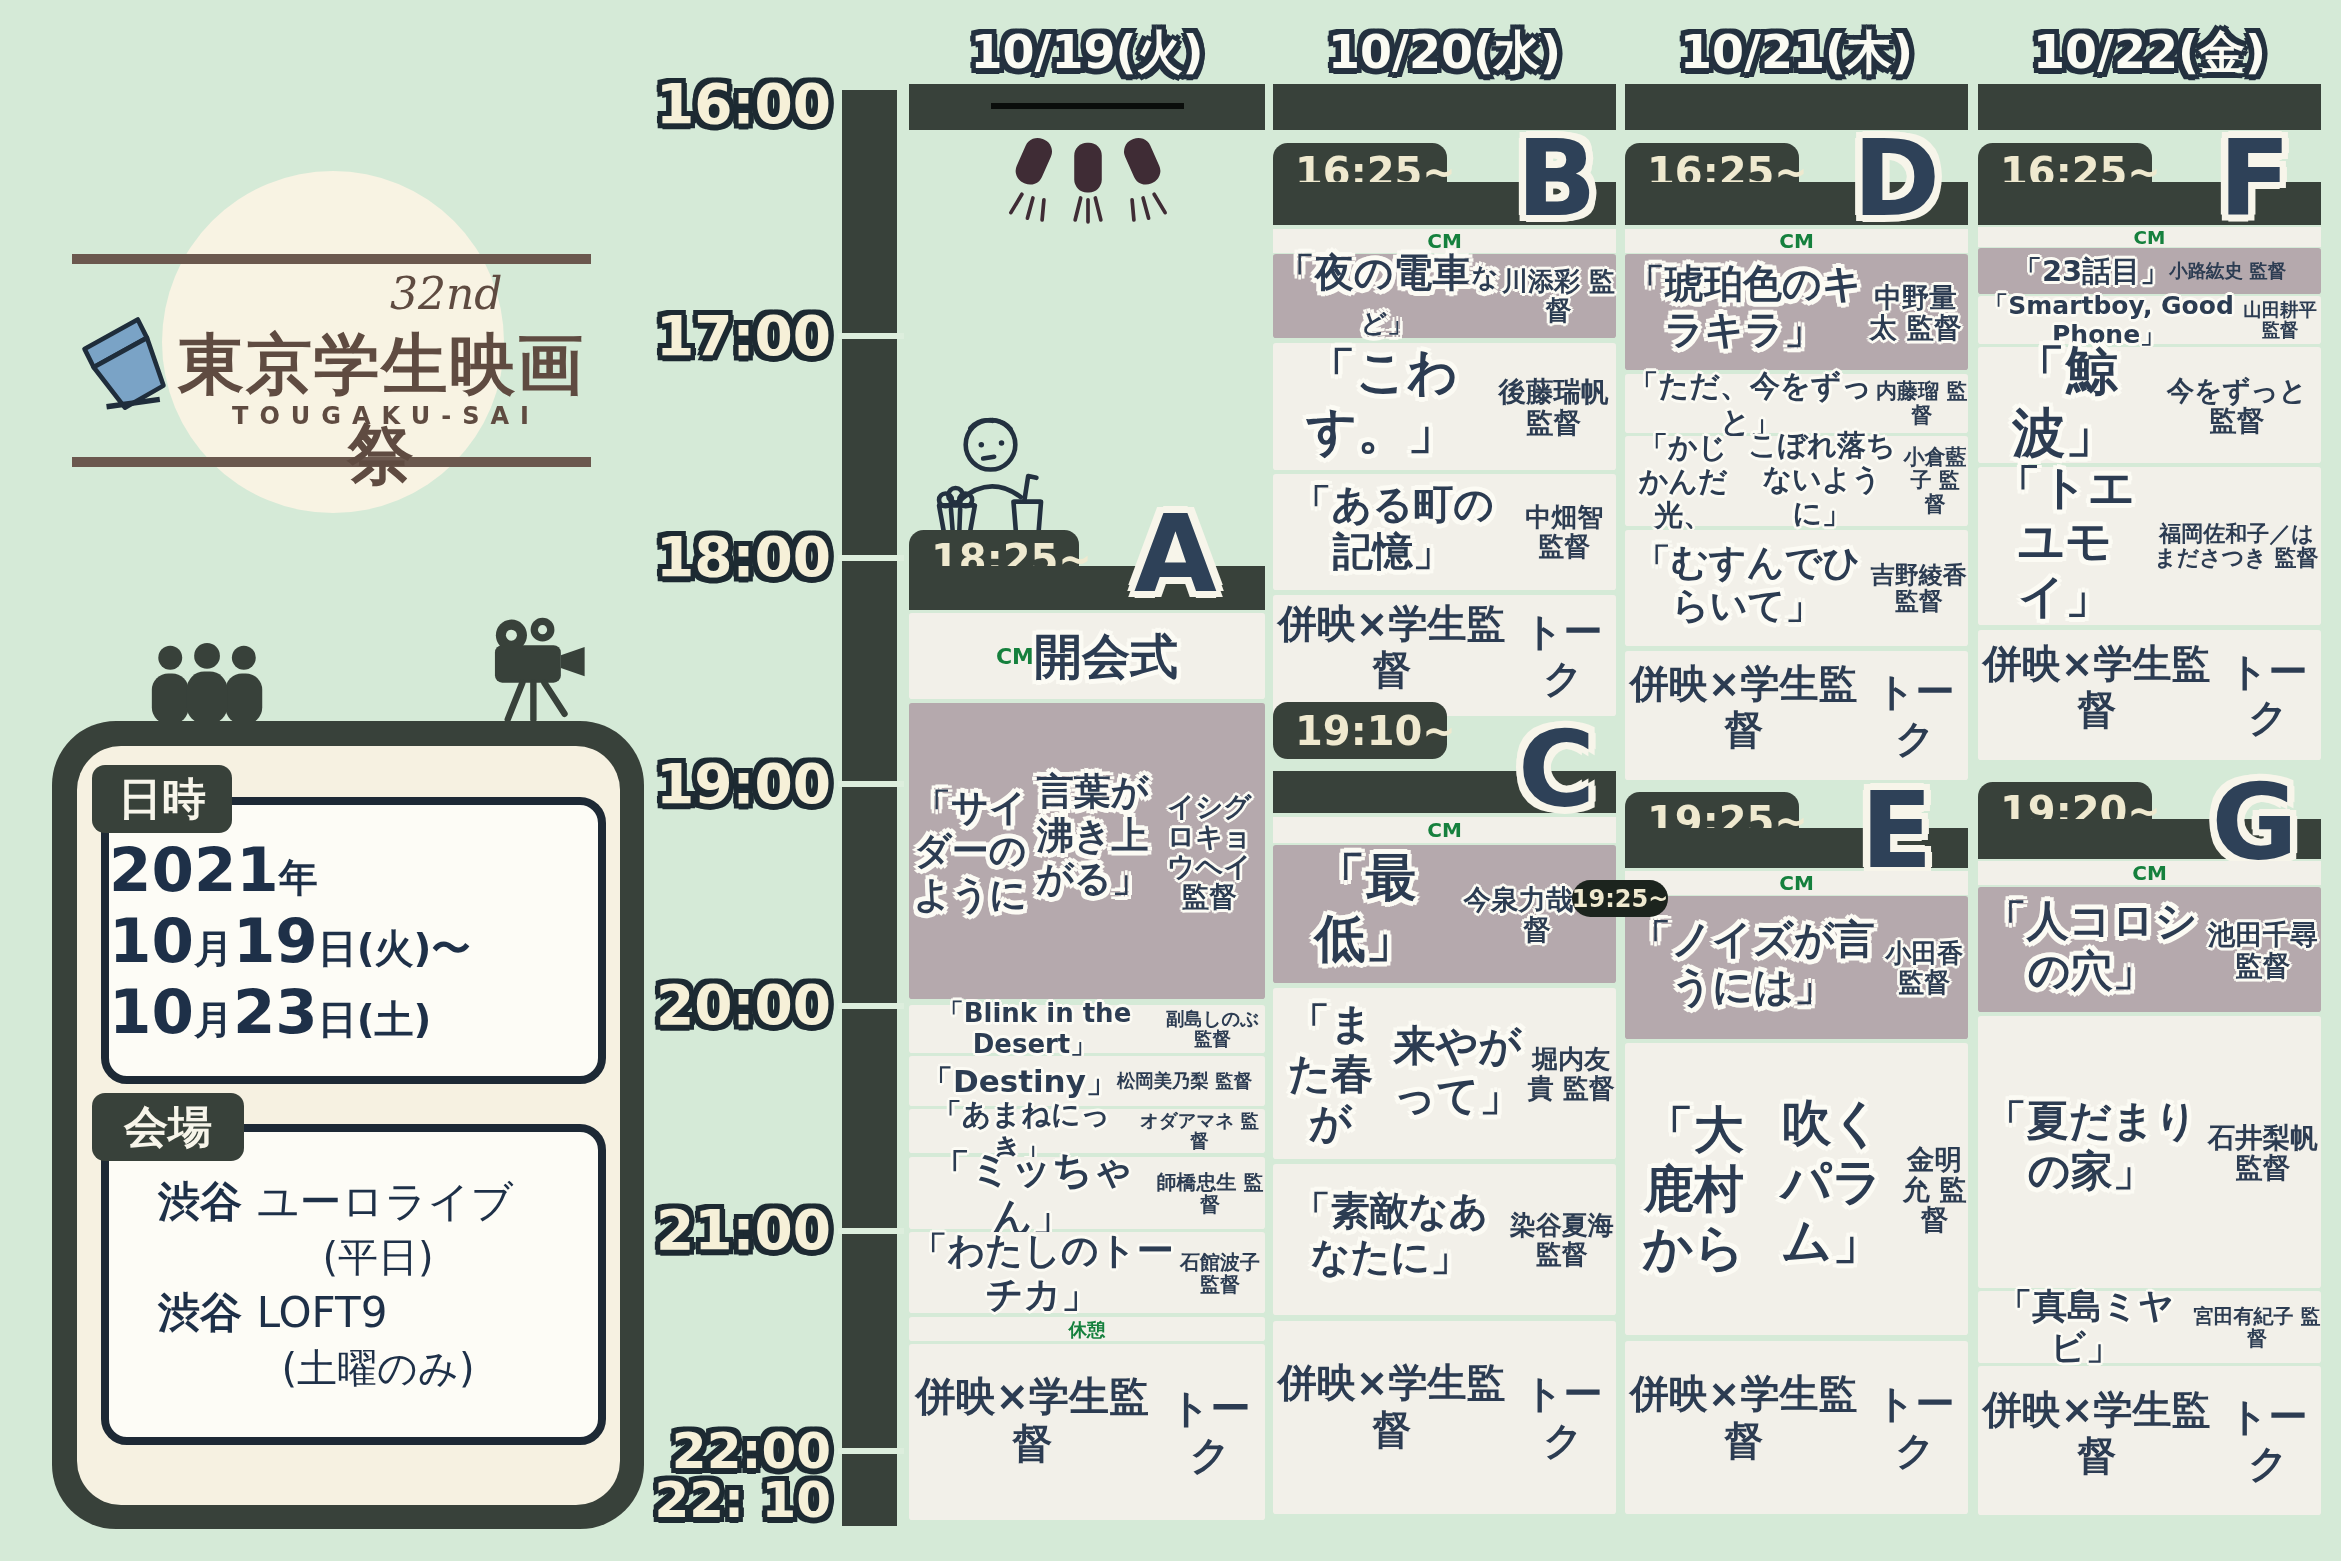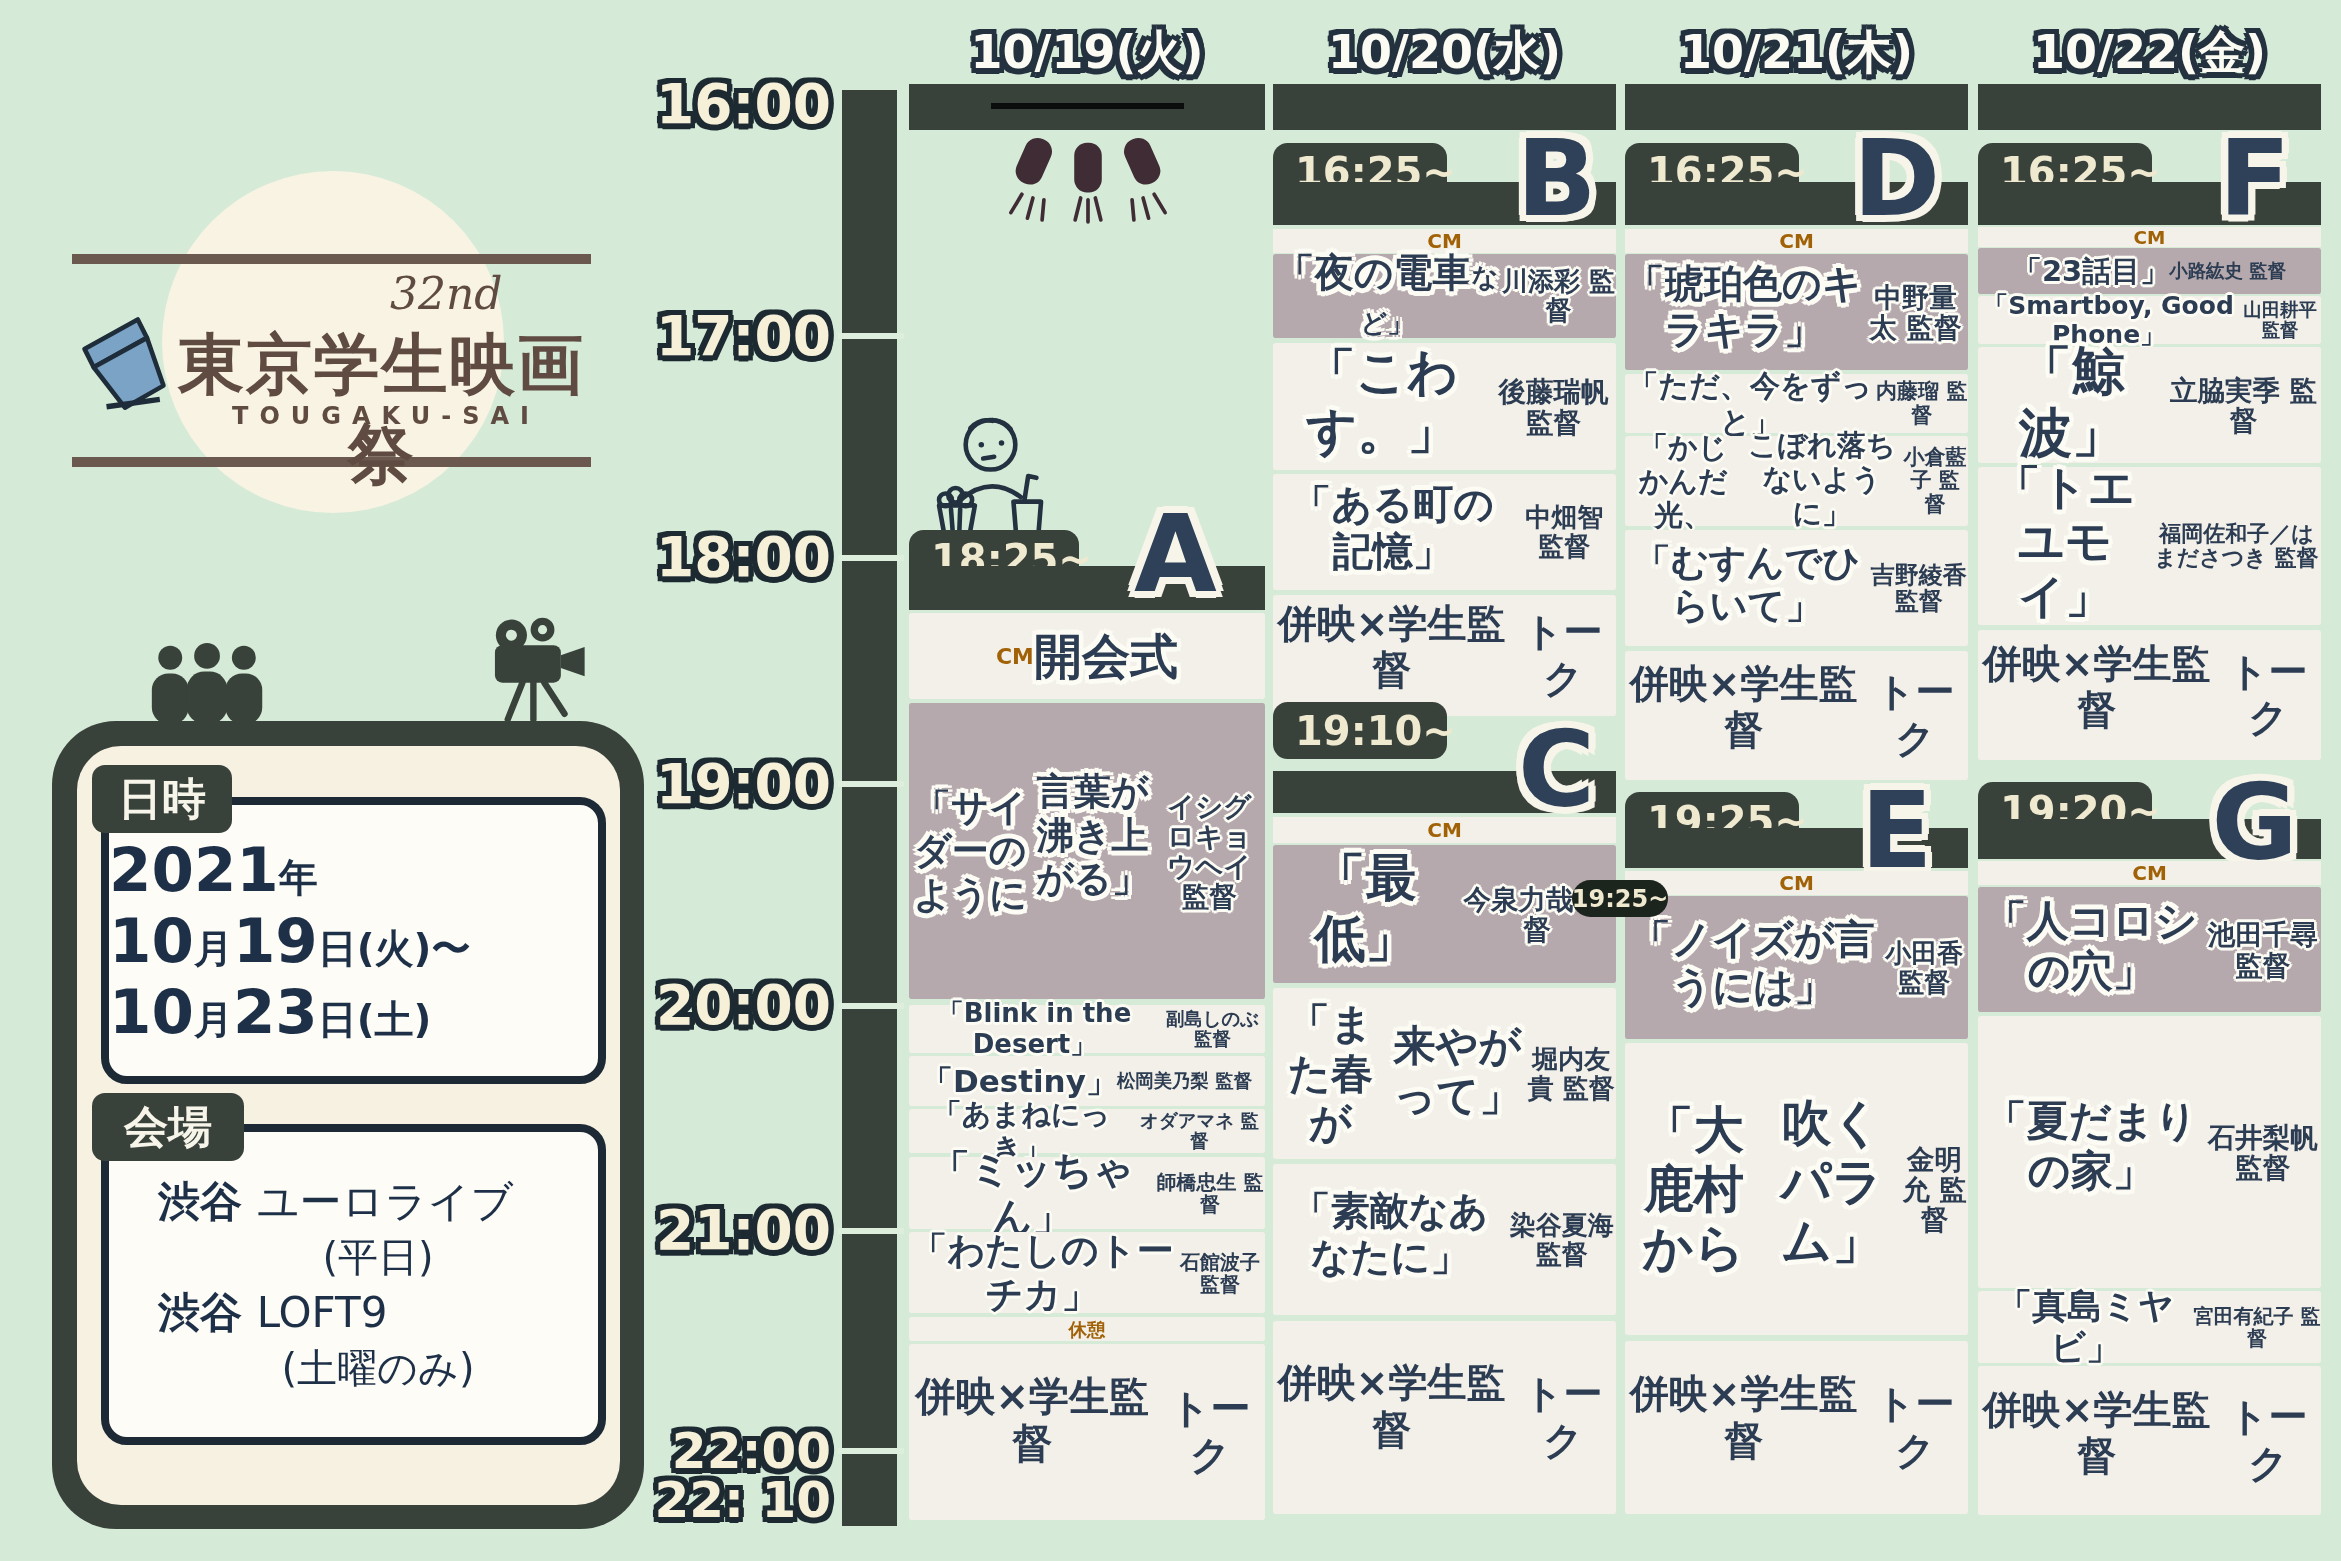--- a/index.html
+++ b/index.html
@@ -5,21 +5,21 @@
   html,body{margin:0;padding:0;background:#d5ead7;}
   .canvas{position:relative;width:2342px;height:1561px;background:#d5ead7;
           font-family:"DejaVu Sans","Liberation Sans",sans-serif;overflow:hidden;}
   .abs{position:absolute;}
   .dark{background:#38413a;}
   .blk{position:absolute;background:#f2f0e9;display:flex;
        align-items:center;justify-content:center;text-align:center;border-radius:2.8px;}
   .mauve{background:#b5a9ad;}
   .title{color:#2c3c52;font-weight:bold;line-height:1.18;}
   .dir{color:#2c3c52;font-weight:bold;line-height:1.1;}
-  .cmtxt{color:#a16207;font-weight:bold;}
+  .cmtxt{color:#15803d;font-weight:bold;}
   .cmstrip{position:absolute;background:#f2f0e9;display:flex;align-items:center;justify-content:center;}
   .badge{position:absolute;background:#38413a;color:#efe9cf;font-weight:bold;
          border-radius:14.7px;display:flex;align-items:center;padding-left:22px;box-sizing:border-box;}
   .letter{position:absolute;color:#2e4158;font-weight:bold;line-height:1;text-align:center;
           text-shadow:-6.4px -6.4px 0 #f7f5ea,6.4px -6.4px 0 #f7f5ea,-6.4px 6.4px 0 #f7f5ea,6.4px 6.4px 0 #f7f5ea,
                       -7.3px 0 0 #f7f5ea,7.3px 0 0 #f7f5ea,0 -7.3px 0 #f7f5ea,0 7.3px 0 #f7f5ea;}
   .ow2{text-shadow:-1.8px -1.8px 0 #fcfbf4,1.8px -1.8px 0 #fcfbf4,-1.8px 1.8px 0 #fcfbf4,1.8px 1.8px 0 #fcfbf4,
                    -2.8px 0 0 #fcfbf4,2.8px 0 0 #fcfbf4,0 -2.8px 0 #fcfbf4,0 2.8px 0 #fcfbf4;}
   .ow3{text-shadow:-3.7px -3.7px 0 #fcfbf4,3.7px -3.7px 0 #fcfbf4,-3.7px 3.7px 0 #fcfbf4,3.7px 3.7px 0 #fcfbf4,
                    -4.6px 0 0 #fcfbf4,4.6px 0 0 #fcfbf4,0 -4.6px 0 #fcfbf4,0 4.6px 0 #fcfbf4;}
@@ -340,21 +340,21 @@
   <div class="blk mauve" style="left:1978px;top:248px;width:343px;height:46px;">
     <div class="title ow2" style="font-size:29px;">「23話目」</div>
     <div class="dir" style="font-size:18.4px;">小路紘史 監督</div>
   </div>
   <div class="blk" style="left:1978px;top:296px;width:343px;height:48px;">
     <div class="title ow2" style="font-size:25px;">「Smartboy, Good Phone」</div>
     <div class="dir" style="font-size:18.4px;">山田耕平 監督</div>
   </div>
   <div class="blk" style="left:1978px;top:347px;width:343px;height:116px;">
     <div class="title ow3" style="font-size:53px;margin-bottom:5.5px;">「鯨波」</div>
-    <div class="dir" style="font-size:27.5px;">立脇実季 監督</div>
+    <div class="dir" style="font-size:27.5px;">今をずっと 監督</div>
   </div>
   <div class="blk" style="left:1978px;top:467px;width:343px;height:158px;">
     <div class="title ow3" style="font-size:46px;margin-bottom:9.2px;">「トエユモイ」</div>
     <div class="dir" style="font-size:22px;">福岡佐和子／はまださつき 監督</div>
   </div>
   <div class="blk" style="left:1978px;top:630px;width:343px;height:130px;">
     <div class="title" style="font-size:39px;margin-bottom:16.5px;">併映×学生監督</div>
     <div class="title" style="font-size:39px;">トーク</div>
   </div>
   <div class="badge" style="left:1978px;top:782px;width:174px;height:57px;font-size:40px;">

